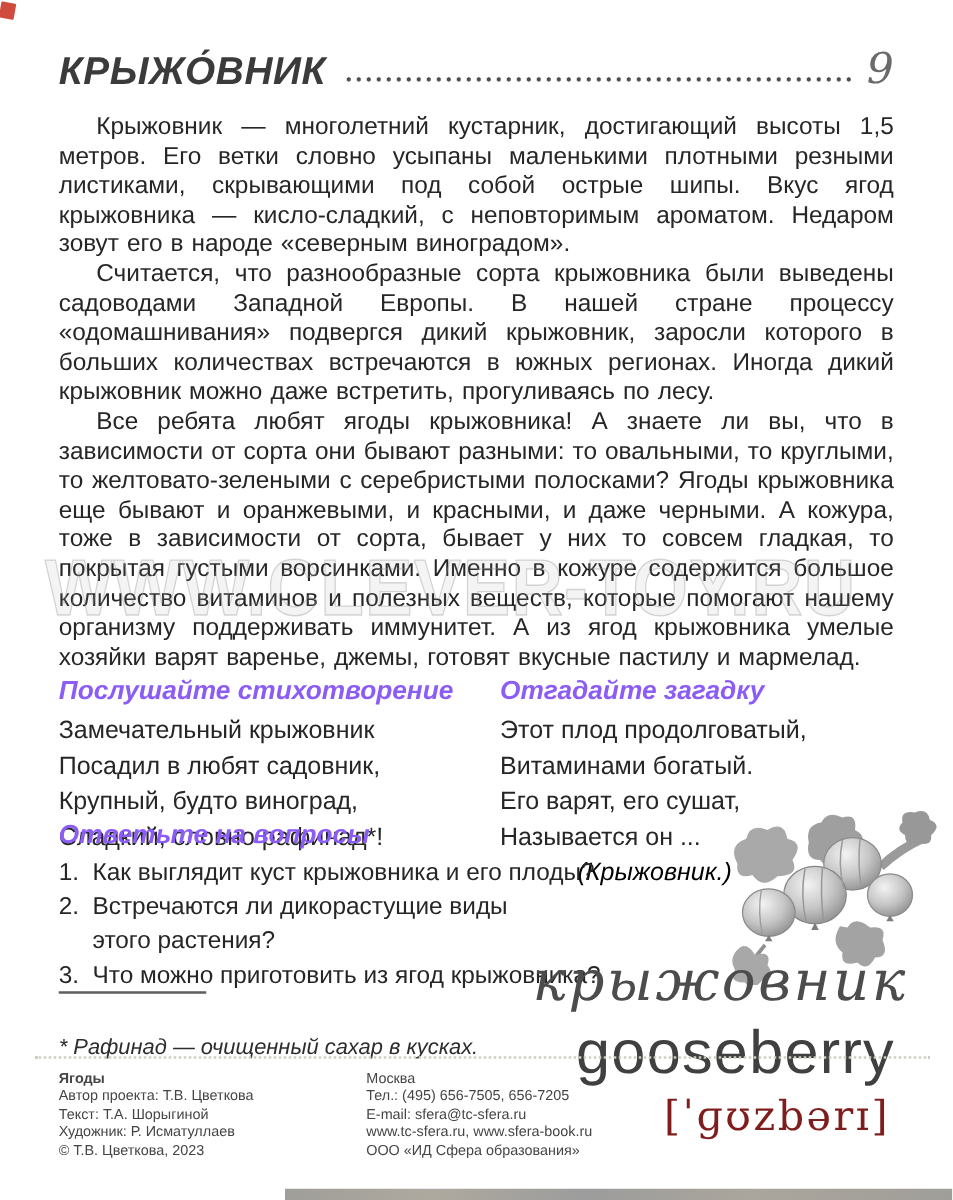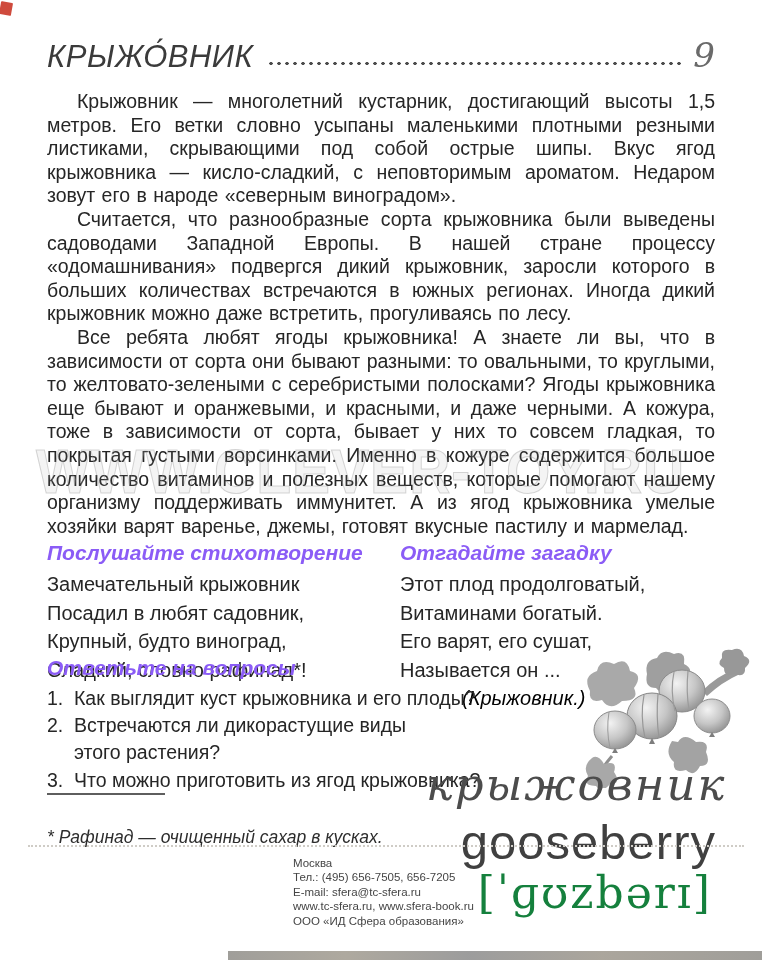--- a/index.html
+++ b/index.html
@@ -10,21 +10,21 @@
     overflow:hidden;
     font-family:"Liberation Sans",sans-serif;
     color:#222;
   }
   
   .title-row{
     position:absolute;left:47px;top:38px;width:668px;
     display:flex;align-items:flex-end;
   }
   .page-title{
-    font-size:31px;font-weight:normal;font-style:italic;
+    font-size:31px;font-weight:bold;font-style:italic;
     color:#3b3b3b;letter-spacing:.5px;white-space:nowrap;
     line-height:1.1;
   }
   .leader-dots{
     flex:1;height:7px;margin:0 10px 7px 14px;
     background-image:radial-gradient(circle,#4d4d4d 1.5px,transparent 1.9px);
     background-size:8px 7px;background-repeat:repeat-x;background-position:left center;
   }
   .page-number{
     font-family:"DejaVu Serif",serif;font-style:italic;
@@ -90,21 +90,21 @@
   .cursive-word{
     font-family:"DejaVu Serif",serif;font-style:italic;
     font-size:45px;line-height:56px;color:#4c4c4c;letter-spacing:2px;text-align:center;
   }
   .english-word{
     font-family:"Liberation Sans",sans-serif;
     font-size:49px;line-height:58px;color:#404040;letter-spacing:1px;
   }
   .transcription{
     font-family:"DejaVu Serif",serif;
-    font-size:44px;line-height:44px;color:#15803d;letter-spacing:2px;
+    font-size:33px;line-height:44px;color:#7f1d1d;letter-spacing:2px;
     padding-right:4px;
   }
   
   .illustration{position:absolute;left:552px;top:646px;width:205px;height:142px;}
   
   .watermark{
     position:absolute;left:36px;top:438px;width:700px;
     font-size:57px;font-weight:bold;letter-spacing:1px;
     color:rgba(150,150,150,0.10);
     -webkit-text-stroke:1px rgba(150,150,150,0.38);
@@ -215,20 +215,27 @@
   <div class="footnote">* Рафинад — очищенный сахар в кусках.</div>
 
   <div class="translation">
     <div class="cursive-word">крыжовник</div>
     <div class="english-word">gooseberry</div>
     <div class="transcription">[ˈɡʊzbərɪ]</div>
   </div>
 
   <div class="footer-dots"></div>
 
+  <div class="footer-col footer-credits">
+    <div class="footer-line bold">Ягоды</div>
+    <div class="footer-line">Автор проекта: Т.В. Цветкова</div>
+    <div class="footer-line">Текст: Т.А. Шорыгиной</div>
+    <div class="footer-line">Художник: Р. Исматуллаев</div>
+    <div class="footer-line">© Т.В. Цветкова, 2023</div>
+  </div>
 
   <div class="footer-col footer-contacts">
     <div class="footer-line">Москва</div>
     <div class="footer-line">Тел.: (495) 656-7505, 656-7205</div>
     <div class="footer-line">E-mail: sfera@tc-sfera.ru</div>
     <div class="footer-line">www.tc-sfera.ru, www.sfera-book.ru</div>
     <div class="footer-line">ООО «ИД Сфера образования»</div>
   </div>
 
 

